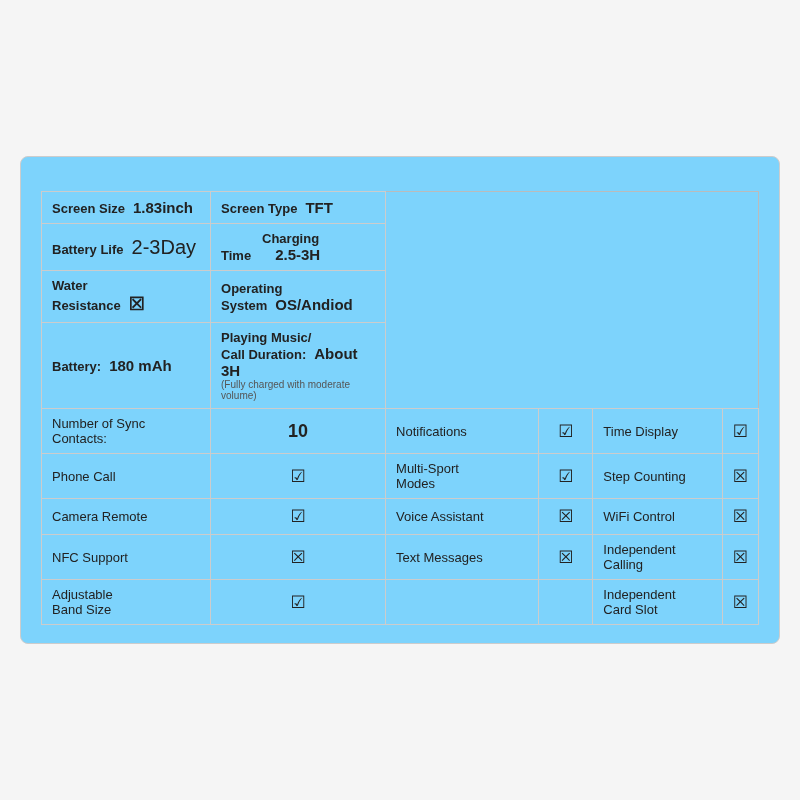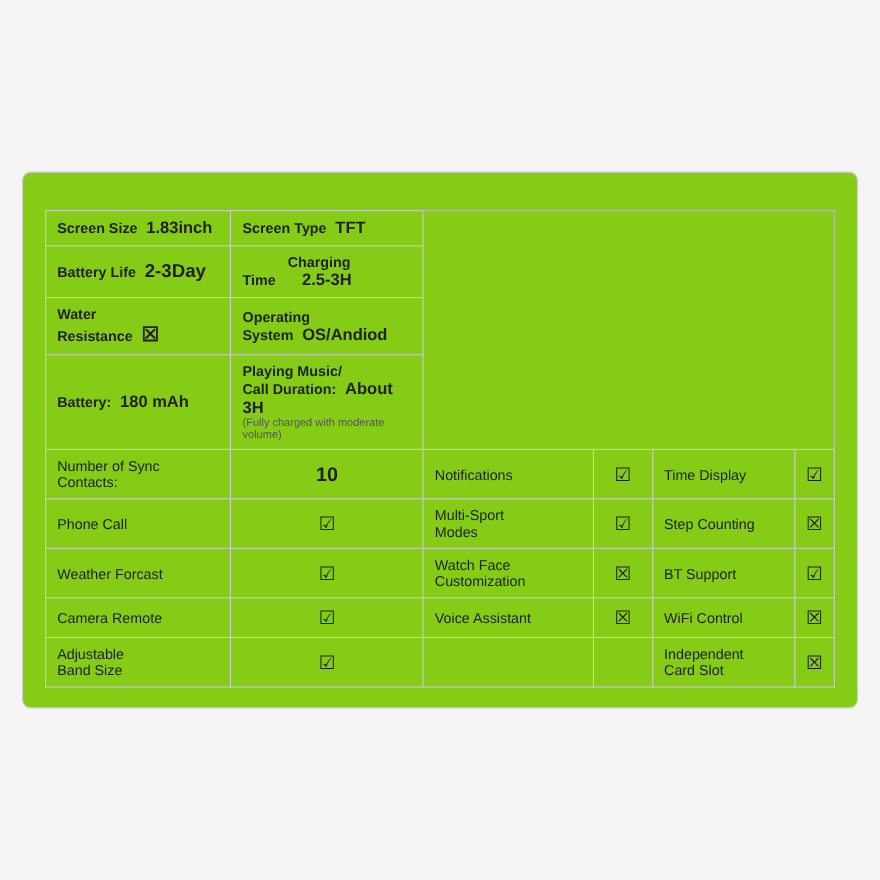--- a/index.html
+++ b/index.html
@@ -6,21 +6,21 @@
     body {
       width: 800px;
       height: 800px;
       background: #f5f5f5;
       font-family: Arial, sans-serif;
       display: flex;
       align-items: center;
       justify-content: center;
     }
     .card {
-      background: #84cc16;
+      background: #7dd3fc;
       border: 1px solid #ccc;
       border-radius: 8px;
       width: 760px;
       padding: 18px 20px;
     }
     .title {
       text-align: center;
       font-size: 28px;
       font-weight: bold;
       margin-bottom: 16px;
@@ -47,21 +47,21 @@
 <div class="card">
   <div class="title"></div>
 
   <table class="features-table">
     <tbody id="specs-body">
         <tr>
           <td style="width: 25%;"><span style="font-weight: bold; font-size: 13px;">Screen Size</span><span style="font-weight: bold; font-size: 15px; margin-left: 8px;">1.83inch</span></td>
           <td style="width: 25%;"><span style="font-weight: bold; font-size: 13px;">Screen Type</span><span style="font-weight: bold; font-size: 15px; margin-left: 8px;">TFT</span></td>
         </tr>
         <tr>
-          <td style="width: 25%;"><span style="font-weight: bold; font-size: 13px;">Battery Life</span><span style="font-weight: bold; font-size: 17px; margin-left: 8px;">2-3Day</span></td>
+          <td style="width: 25%;"><span style="font-weight: bold; font-size: 13px;">Battery Life</span><span style="font-weight: normal; font-size: 20px; margin-left: 8px;">2-3Day</span></td>
           <td style="width: 25%;"><span style="font-weight: bold; font-size: 13px; margin-left: 41px;">Charging Time</span><span style="font-weight: bold; font-size: 15px; margin-left: 24px;">2.5-3H</span></td>
         </tr>
         <tr>
           <td style="width: 25%;"><span style="font-weight: bold; font-size: 13px;">Water<br>Resistance</span><span style="font-weight: bold; font-size: 18px; margin-left: 8px;">☒</span></td>
           <td style="width: 25%; margin-top: 29px;"><span style="font-weight: bold; font-size: 13px;">Operating<br>System</span><span style="font-weight: bold; font-size: 15px; margin-left: 8px;">OS/Andiod</span></td>
         </tr>
         <tr>
           <td style="width: 25%;"><span style="font-weight: bold; font-size: 13px;">Battery:</span><span style="font-weight: bold; font-size: 15px; margin-left: 8px;">180 mAh</span></td>
           <td style="width: 25%;"><span style="font-weight: bold; font-size: 13px;">Playing Music/<br>Call Duration:</span><span style="font-weight: bold; font-size: 15px; margin-left: 8px;">About 3H</span><span style="display: block; font-size: 10px; color: rgb(85, 85, 85); font-weight: normal;">(Fully charged with moderate volume)</span></td>
         </tr>
@@ -77,33 +77,33 @@
         </tr>
         <tr>
           <td style="width: 23%; font-size: 13px;">Phone Call</td>
           <td style="width: 8%; text-align: center; font-size: 17px;">☑</td>
           <td style="width: 23%; font-size: 13px;">Multi-Sport<br>Modes</td>
           <td style="width: 8%; text-align: center; font-size: 17px;">☑</td>
           <td style="width: 23%; font-size: 13px;">Step Counting</td>
           <td style="width: 8%; text-align: center; font-size: 17px;">☒</td>
         </tr>
         <tr>
-          <td style="width: 23%; font-size: 13px;">Weather Forcast</td>
-          <td style="width: 8%; text-align: center; font-size: 17px;">☑</td>
-          <td style="width: 23%; font-size: 13px;">Watch Face<br>Customization</td>
-          <td style="width: 8%; text-align: center; font-size: 17px;">☒</td>
-          <td style="width: 23%; font-size: 13px;">BT Support</td>
-          <td style="width: 8%; text-align: center; font-size: 17px;">☑</td>
-        </tr>
-        <tr>
           <td style="width: 23%; font-size: 13px;">Camera Remote</td>
           <td style="width: 8%; text-align: center; font-size: 17px;">☑</td>
           <td style="width: 23%; font-size: 13px;">Voice Assistant</td>
           <td style="width: 8%; text-align: center; font-size: 17px;">☒</td>
           <td style="width: 23%; font-size: 13px;">WiFi Control</td>
+          <td style="width: 8%; text-align: center; font-size: 17px;">☒</td>
+        </tr>
+        <tr>
+          <td style="width: 23%; font-size: 13px;">NFC Support</td>
+          <td style="width: 8%; text-align: center; font-size: 17px;">☒</td>
+          <td style="width: 23%; font-size: 13px;">Text Messages</td>
+          <td style="width: 8%; text-align: center; font-size: 17px;">☒</td>
+          <td style="width: 23%; font-size: 13px;">Independent<br>Calling</td>
           <td style="width: 8%; text-align: center; font-size: 17px;">☒</td>
         </tr>
         <tr>
           <td style="width: 23%; font-size: 13px;">Adjustable<br>Band Size</td>
           <td style="width: 8%; text-align: center; font-size: 17px;">☑</td>
           <td style="width: 23%; font-size: 13px;"></td>
           <td style="width: 8%; text-align: center; font-size: 17px;"></td>
           <td style="width: 23%; font-size: 13px;">Independent<br>Card Slot</td>
           <td style="width: 8%; text-align: center; font-size: 17px;">☒</td>
         </tr>

